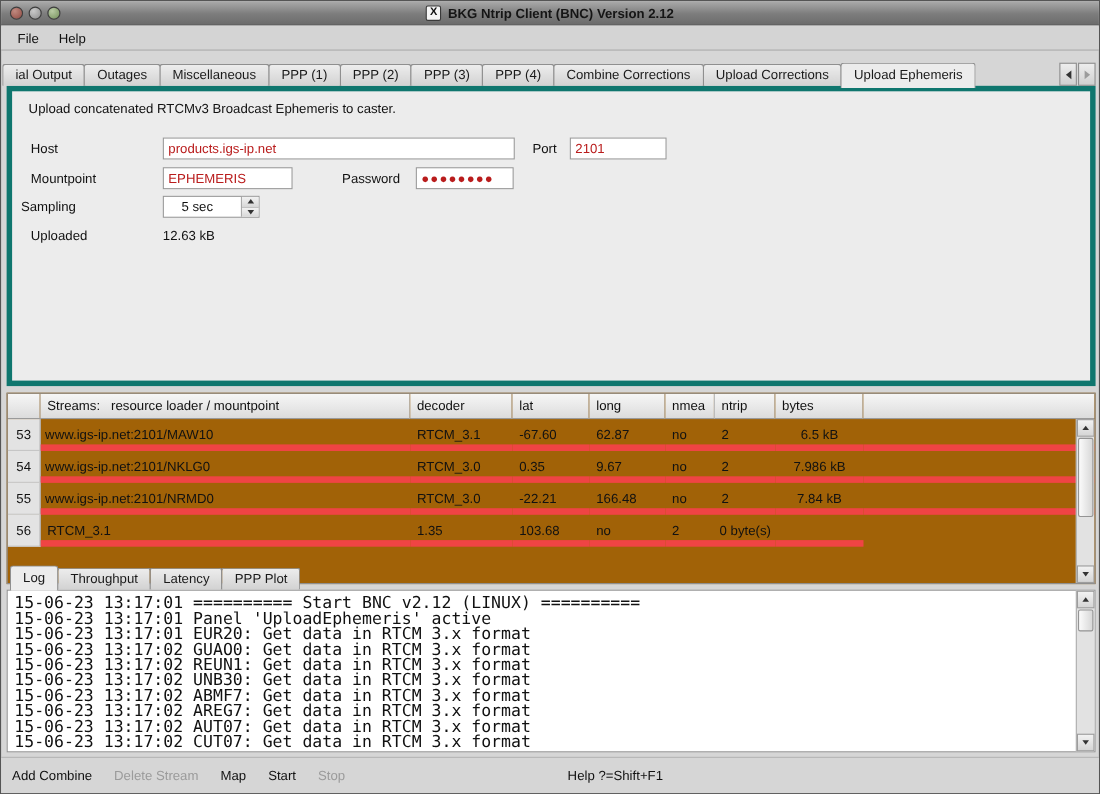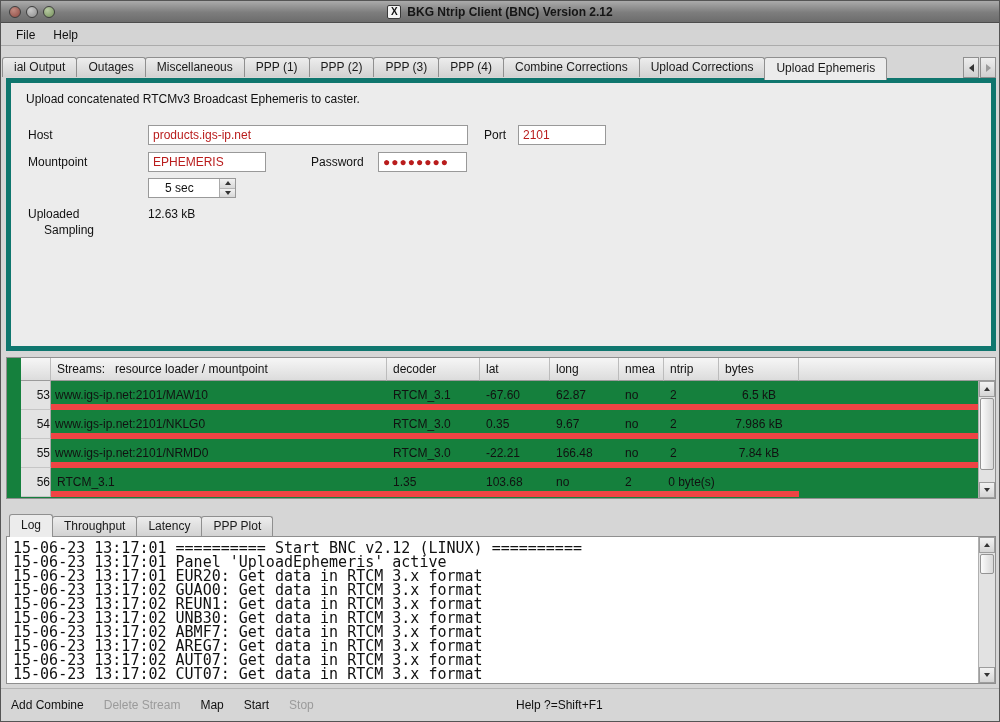--- a/index.html
+++ b/index.html
@@ -21,21 +21,21 @@
   .xicon { width:14px; height:14px; background:#f4f4f4; border:1px solid #3a3a3a; border-radius:2px;
            display:flex; align-items:center; justify-content:center; font-size:10px; font-weight:bold; color:#111; }
 
   
   #menubar { position:absolute; top:23px; left:0; right:0; height:22px; background:#d4d4d4;
              border-bottom:1px solid #ababab; display:flex; align-items:center; padding-left:6px; }
   .menu-item { padding:2px 9px; }
 
   
   #tabbar { position:absolute; top:56px; left:5px; width:990px; height:21px;
-            display:flex; align-items:flex-start; z-index:2; }
+            display:flex; align-items:center; z-index:2; }
   .tab { height:20px; line-height:19px; padding:0 11px; white-space:nowrap;
          background:linear-gradient(#ededed,#d2d2d2); border:1px solid #8f8f8f; border-bottom:none;
          border-radius:3px 3px 0 0; margin-right:-1px; color:#1a1a1a; }
   .tab.clipped { margin-left:-4px; }
   .tab.active { background:#ececec; height:23px; line-height:21px; margin-bottom:-1px; position:relative; z-index:5; }
   .tab-scrollers { position:absolute; right:0; bottom:0; display:flex; }
   .tsb { width:16px; height:21px; background:linear-gradient(#ededed,#d0d0d0); border:1px solid #8f8f8f;
          display:flex; align-items:center; justify-content:center; margin-left:1px; }
 
   
@@ -54,31 +54,31 @@
             font-family:"Liberation Sans", sans-serif; font-size:12px; padding:0 4px; color:#b91c1c; }
   .pwfield { font-weight:bold; font-size:12px; letter-spacing:1px; }
   .spinbox { position:absolute; left:137px; top:0; width:88px; height:20px; background:#fff;
              border:1px solid #999; display:flex; }
   .spin-value { flex:1; line-height:18px; padding-left:16px; }
   .spin-btns { width:16px; border-left:1px solid #aaa; display:flex; flex-direction:column; }
   .spin-up, .spin-down { flex:1; display:flex; align-items:center; justify-content:center; background:linear-gradient(#f2f2f2,#d8d8d8); }
   .spin-up { border-bottom:1px solid #b5b5b5; }
 
   
-  #streams { position:absolute; top:356px; left:5px; width:990px; height:142px;
-             background:#15803d; border:1px solid #8f8f8f; overflow:hidden;padding-left:14px; }
+  #streams { position:absolute; top:356px; left:5px; width:990px; height:174px;
+             background:#a16207; border:1px solid #8f8f8f; overflow:hidden; }
   .tgrid { display:grid; grid-template-columns:30px 336px 93px 70px 69px 45px 55px 80px auto; }
   .thead { height:23px; }
   .th { background:linear-gradient(#f6f6f6,#dcdcdc); border-right:1px solid #bcbcbc; border-bottom:1px solid #9a9a9a;
         line-height:22px; padding-left:6px; white-space:pre; overflow:hidden; }
   .th.filler { border-right:none; }
   .trow { height:29px; }
   .td { line-height:28px; padding-left:6px; border-bottom:6px solid #ef4444; white-space:nowrap; overflow:hidden; }
   .td.gut { background:#e3e3e3; border-right:1px solid #a8a8a8; border-bottom:1px solid #c6c6c6;
-            text-align:right; padding-left:0; }
+            text-align:center; padding-left:0; }
   .td.resource { padding-left:4px; }
   .td.bytes { text-align:center; padding-left:0; }
 
   
   .vscroll { position:absolute; right:0; width:17px; background:#e2e2e2; border-left:1px solid #b0b0b0; }
   #streams .vscroll { top:23px; bottom:0; }
   .sb-btn { position:absolute; left:0; width:16px; height:16px; background:linear-gradient(#f2f2f2,#d5d5d5);
             border:1px solid #9d9d9d; display:flex; align-items:center; justify-content:center; }
   .sb-up { top:0; }
   .sb-down { bottom:0; }
@@ -156,21 +156,21 @@
     </div>
 
     <div class="frow" style="top:69px; left:0; right:0;">
       <span class="flabel" style="left:17px;">Mountpoint</span>
       <input class="tfield" style="left: 137px; width: 118px;" value="EPHEMERIS">
       <span class="flabel" style="left:300px;">Password</span>
       <input class="tfield pwfield" style="left: 367px; width: 89px;" value="●●●●●●●●">
     </div>
 
     <div class="frow" style="top:95px; left:0; right:0;">
-      <span class="flabel" style="left:33px;margin-top:42px;">Sampling</span>
+      <span class="flabel" style="left:8px;">Sampling</span>
       <div class="spinbox">
         <div class="spin-value">5 sec</div>
         <div class="spin-btns">
           <div class="spin-up">
               <i class="tri-up"></i>
             </div>
           <div class="spin-down">
               <i class="tri-down"></i>
             </div>
         </div>

